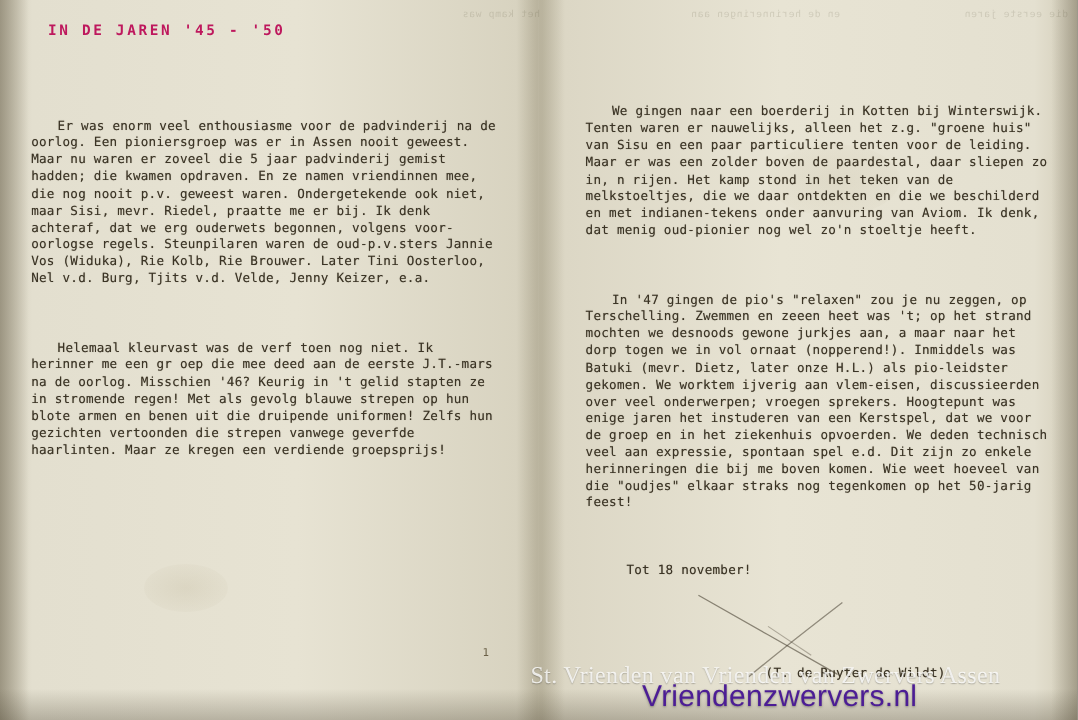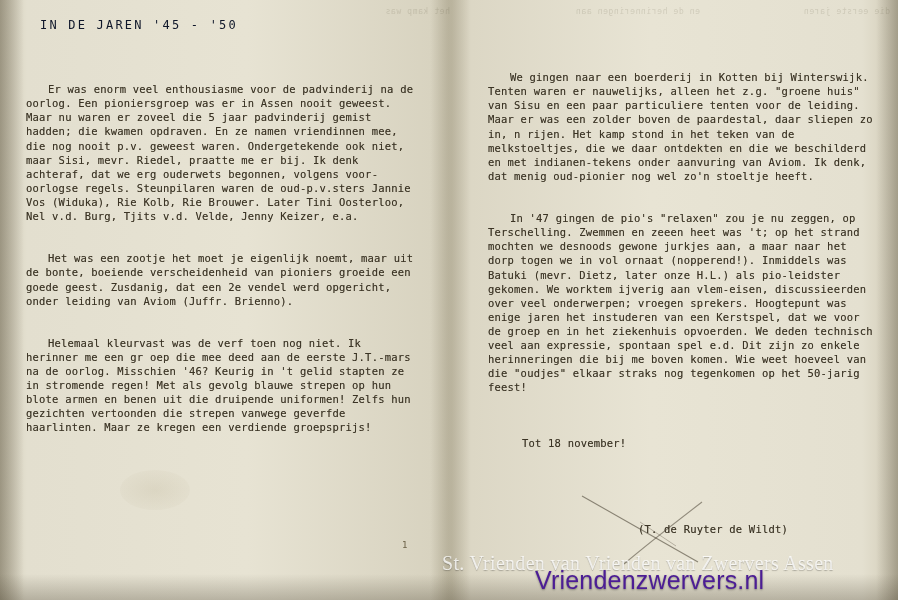--- a/index.html
+++ b/index.html
@@ -87,26 +87,26 @@
   }
   .col-right {
     left: 488px;
     top: 42px;
     width: 388px;
   }
   .heading {
     position: absolute;
     left: 40px;
     top: 18px;
-    color: #0f172a;
+    color: #be185d;
     font-size: 12px;
     letter-spacing: 2.2px;
-    font-weight: normal;
-  }
-  .para { margin: 0 0 0 0; }
+    font-weight: bold;
+  }
+  .para { margin: 16px 0 0 0; }
   .indent { text-indent: 22px; }
   .sig {
     margin-top: 14px;
     padding-left: 150px;
     line-height: 15px;
   }
   .closing {
     margin-top: 13px;
     padding-left: 34px;
   }
@@ -172,21 +172,20 @@
   <div class="bleed bleed-b">en de herinneringen aan</div>
   <div class="bleed bleed-c">die eerste jaren</div>
 
   <div class="spot" style="left:120px;top:470px;width:70px;height:40px;background:radial-gradient(ellipse,rgba(150,135,95,0.13),rgba(150,135,95,0));"></div>
   <div class="spot" style="left:640px;top:120px;width:110px;height:60px;background:radial-gradient(ellipse,rgba(150,135,95,0.10),rgba(150,135,95,0));"></div>
 
   <div class="heading">IN DE JAREN '45 - '50</div>
 
   <div class="col col-left">
     <p class="para indent">Er was enorm veel enthousiasme voor de padvinderij na de oorlog. Een pioniersgroep was er in Assen nooit geweest. Maar nu waren er zoveel die 5 jaar padvinderij gemist hadden; die kwamen opdraven. En ze namen vriendinnen mee, die nog nooit p.v. geweest waren. Ondergetekende ook niet, maar Sisi, mevr. Riedel, praatte me er bij. Ik denk achteraf, dat we erg ouderwets begonnen, volgens voor-oorlogse regels. Steunpilaren waren de oud-p.v.sters Jannie Vos (Widuka), Rie Kolb, Rie Brouwer. Later Tini Oosterloo, Nel v.d. Burg, Tjits v.d. Velde, Jenny Keizer, e.a.</p>
-    <p class="para indent">Het was een zootje het moet je eigenlijk noemt, maar uit de bonte, boeiende verscheidenheid van pioniers groeide een goede geest. Zusdanig, dat een 2e vendel werd opgericht, onder leiding van Aviom (Juffr. Brienno).</p>
     <p class="para indent">Helemaal kleurvast was de verf toen nog niet. Ik herinner me een gr oep die mee deed aan de eerste J.T.-mars na de oorlog. Misschien '46? Keurig in 't gelid stapten ze in stromende regen! Met als gevolg blauwe strepen op hun blote armen en benen uit die druipende uniformen! Zelfs hun gezichten vertoonden die strepen vanwege geverfde haarlinten. Maar ze kregen een verdiende groepsprijs!</p>
     
   </div>
 
   <div class="col col-right">
     <p class="para indent">We gingen naar een boerderij in Kotten bij Winterswijk. Tenten waren er nauwelijks, alleen het z.g. "groene huis" van Sisu en een paar particuliere tenten voor de leiding. Maar er was een zolder boven de paardestal, daar sliepen zo in, n rijen. Het kamp stond in het teken van de melkstoeltjes, die we daar ontdekten en die we beschilderd en met indianen-tekens onder aanvuring van Aviom. Ik denk, dat menig oud-pionier nog wel zo'n stoeltje heeft.</p>
     <p class="para indent">In '47 gingen de pio's "relaxen" zou je nu zeggen, op Terschelling. Zwemmen en zeeen heet was 't; op het strand mochten we desnoods gewone jurkjes aan, a maar naar het dorp togen we in vol ornaat (nopperend!). Inmiddels was Batuki (mevr. Dietz, later onze H.L.) als pio-leidster gekomen. We worktem ijverig aan vlem-eisen, discussieerden over veel onderwerpen; vroegen sprekers. Hoogtepunt was enige jaren het instuderen van een Kerstspel, dat we voor de groep en in het ziekenhuis opvoerden. We deden technisch veel aan expressie, spontaan spel e.d. Dit zijn zo enkele herinneringen die bij me boven komen. Wie weet hoeveel van die "oudjes" elkaar straks nog tegenkomen op het 50-jarig feest!</p>
     <p class="para closing">Tot 18 november!</p>
     <div class="sig">
       <div>(T. de Ruyter de Wildt)</div>

